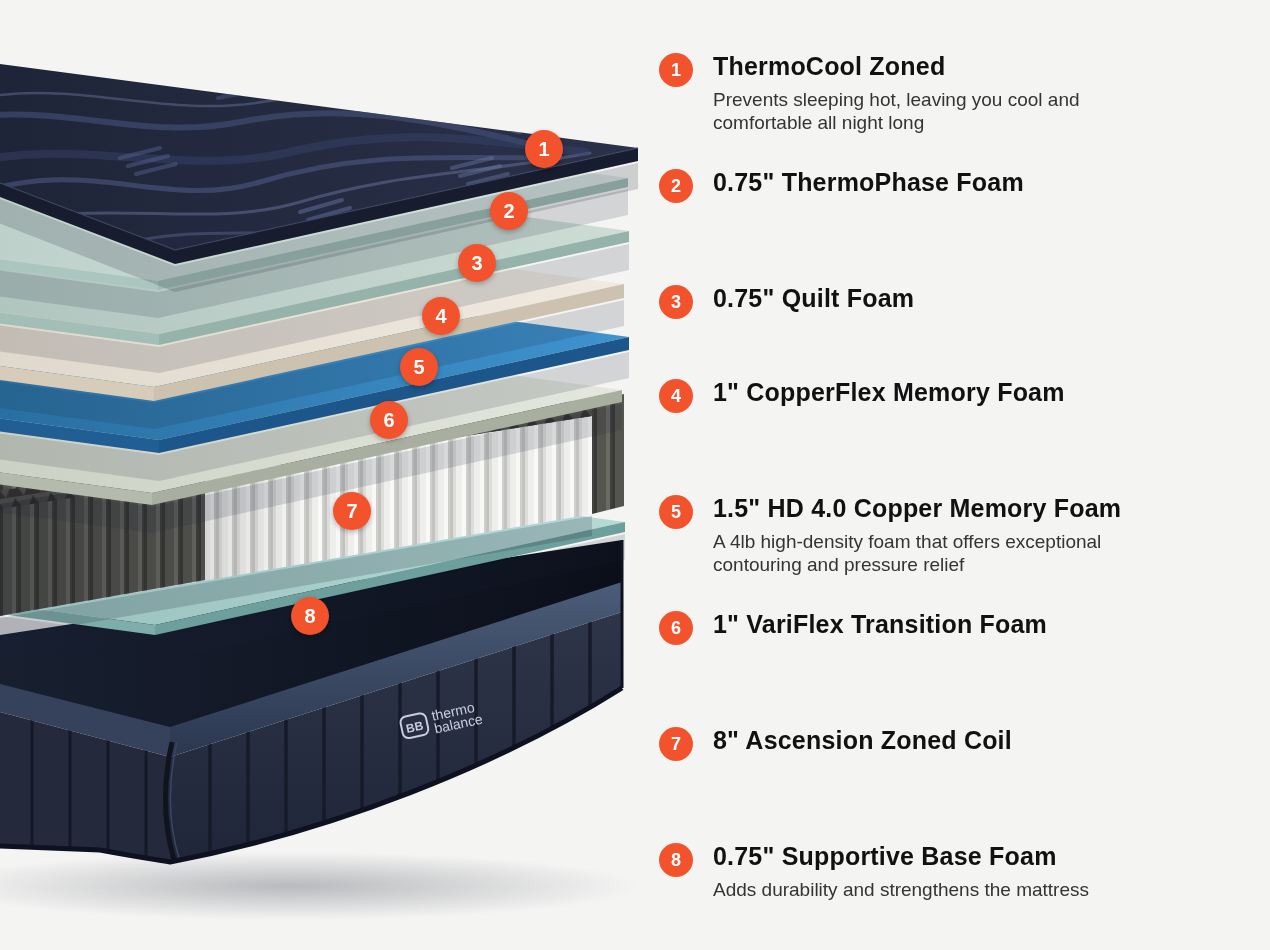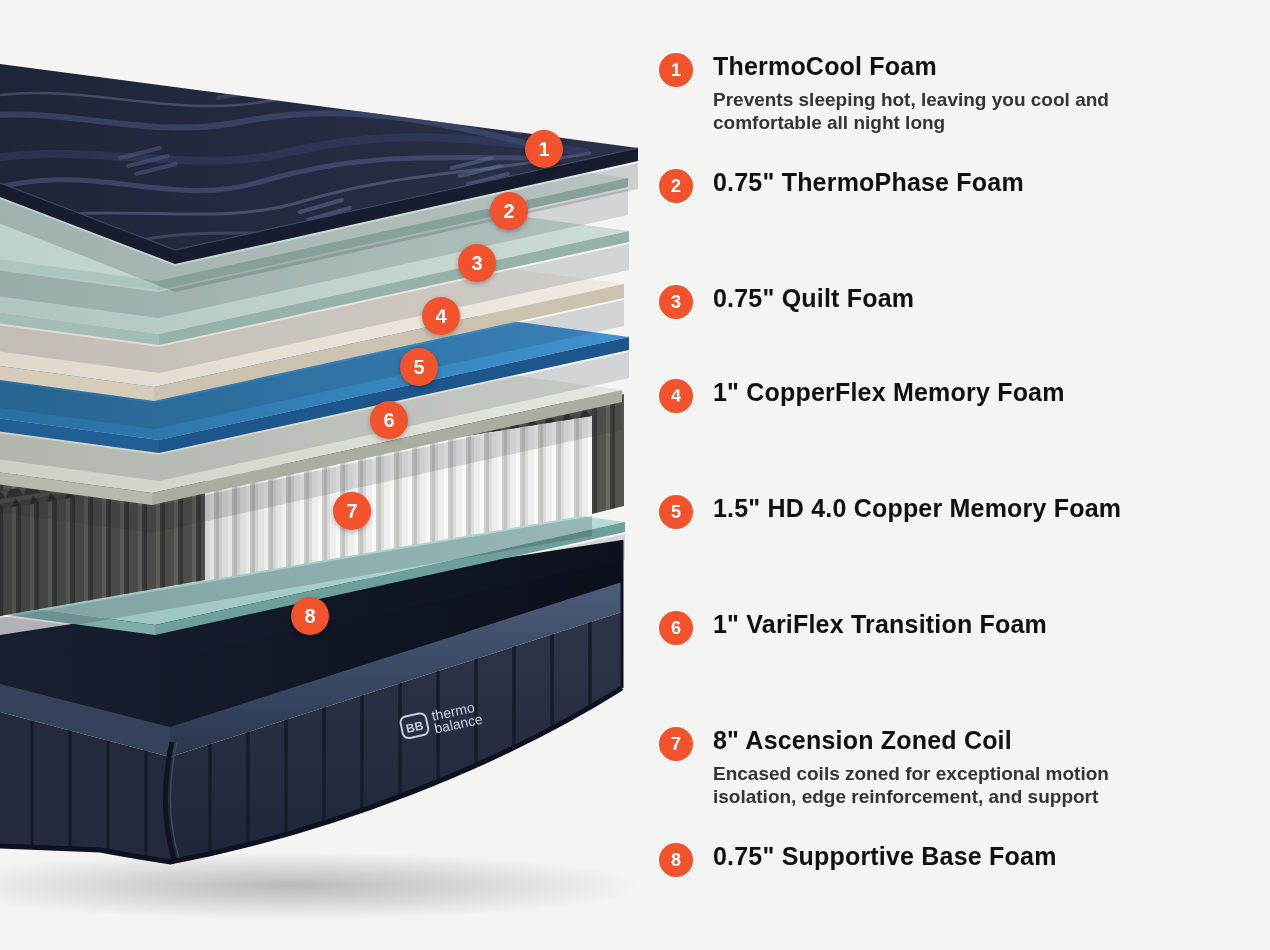--- a/index.html
+++ b/index.html
@@ -25,21 +25,21 @@
   .item { position:absolute; left:0; display:flex; align-items:flex-start; }
   .item:nth-child(1){ top:53px; }  .item:nth-child(2){ top:169px; }
   .item:nth-child(3){ top:285px; } .item:nth-child(4){ top:379px; }
   .item:nth-child(5){ top:495px; } .item:nth-child(6){ top:611px; }
   .item:nth-child(7){ top:727px; } .item:nth-child(8){ top:843px; }
   .badge { flex:0 0 auto; width:34px; height:34px; border-radius:50%;
            background:#f2532d; color:#fff; font-weight:bold; font-size:18px;
            display:flex; align-items:center; justify-content:center; }
   .itext { margin-left:20px; width:500px; }
   .ititle { font-size:25px; font-weight:800; color:#111111; letter-spacing:.2px; line-height:1.1; }
-  .idesc  { margin-top:7px; font-size:19px; line-height:23px; color:#343434; white-space:pre-line;font-weight:bold; }
+  .idesc  { margin-top:7px; font-size:19px; line-height:23px; color:#343434; white-space:pre-line; }
 </style>
 </head>
 <body>
 
 <div class="canvas">
 
   <div class="illustration">
     <svg width="650" height="950" viewBox="0 0 650 950">
       <defs>
         <linearGradient id="gCover" x1="-200" y1="0" x2="630" y2="0" gradientUnits="userSpaceOnUse">
@@ -238,21 +238,21 @@
     <div class="callout c5">5</div>
     <div class="callout c6">6</div>
     <div class="callout c7">7</div>
     <div class="callout c8">8</div>
   </div>
 
   <div class="details">
     <div class="item">
       <div class="badge">1</div>
       <div class="itext">
-        <div class="ititle">ThermoCool Foam</div>
+        <div class="ititle">ThermoCool Zoned</div>
         <div class="idesc">Prevents sleeping hot, leaving you cool and
 comfortable all night long</div>
       </div>
     </div>
     <div class="item">
       <div class="badge">2</div>
       <div class="itext">
         <div class="ititle">0.75" ThermoPhase Foam</div>
       </div>
     </div>
@@ -265,36 +265,37 @@
     <div class="item">
       <div class="badge">4</div>
       <div class="itext">
         <div class="ititle">1" CopperFlex Memory Foam</div>
       </div>
     </div>
     <div class="item">
       <div class="badge">5</div>
       <div class="itext">
         <div class="ititle">1.5" HD 4.0 Copper Memory Foam</div>
+        <div class="idesc">A 4lb high-density foam that offers exceptional
+contouring and pressure relief</div>
       </div>
     </div>
     <div class="item">
       <div class="badge">6</div>
       <div class="itext">
         <div class="ititle">1" VariFlex Transition Foam</div>
       </div>
     </div>
     <div class="item">
       <div class="badge">7</div>
       <div class="itext">
         <div class="ititle">8" Ascension Zoned Coil</div>
-        <div class="idesc">Encased coils zoned for exceptional motion
-isolation, edge reinforcement, and support</div>
       </div>
     </div>
     <div class="item">
       <div class="badge">8</div>
       <div class="itext">
         <div class="ititle">0.75" Supportive Base Foam</div>
+        <div class="idesc">Adds durability and strengthens the mattress</div>
       </div>
     </div>
   </div>
 </div>
 
 </body></html>

